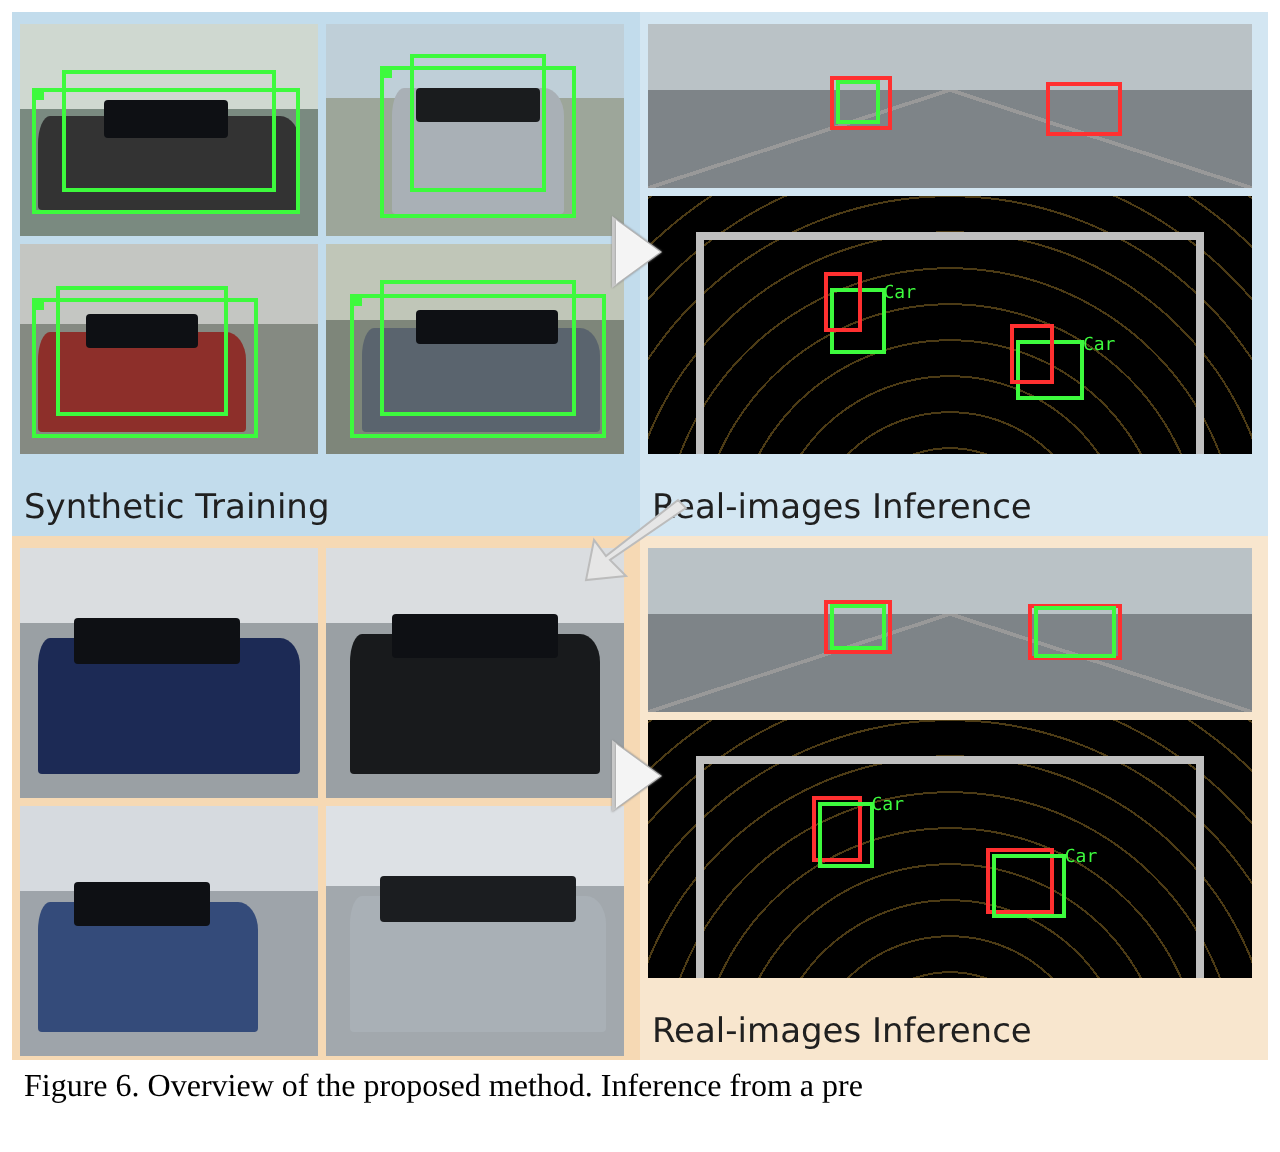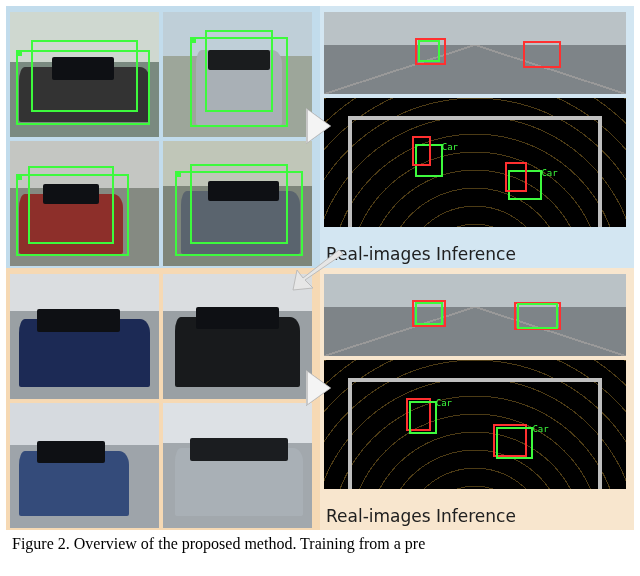--- a/index.html
+++ b/index.html
@@ -196,20 +196,21 @@
           <div class="wireframe-inner" style="left:12%; top:20%; right:30%; bottom:18%;"></div>
         </div>
 
         <div class="thumb" style="background:linear-gradient(#c0c6b8 36%, #7e867a 36%);">
           <div class="mini-car" style="left:12%; right:8%; top:40%; bottom:10%; background:#5a646e;"></div>
           <div class="mini-window" style="left:30%; right:22%; top:32%; height:16%;"></div>
           <div class="wireframe-box" style="left:8%; top:24%; right:6%; bottom:8%;"></div>
           <div class="wireframe-inner" style="left:18%; top:18%; right:16%; bottom:18%;"></div>
         </div>
       </div>
+      <div class="panel-label">Synthetic Training</div>
     </div>
 
     <div class="arrow arrow-right outline" style="left:calc(50% - 14px); top:102px;"></div>
     <div class="arrow arrow-right" style="left:calc(50% - 12px); top:104px;"></div>
 
     <div class="panel panel-right top">
       <div class="stacked">
         <div class="street">
           <div class="road-lines"></div>
           <div class="det-box red" style="left:30%; top:32%; width:9%; height:28%;"></div>
@@ -279,17 +280,17 @@
           <div class="det-box red" style="left:56%; top:50%; width:10%; height:22%;"></div>
           <div class="det-box" style="left:57%; top:52%; width:11%; height:22%;"></div>
           <div class="det-label" style="left:69%; top:50%;">Car</div>
         </div>
       </div>
       <div class="panel-label">Real-images Inference</div>
     </div>
   </div>
 
   <div class="caption">
-    <span>Figure 2.</span>
-    <span>Overview of the proposed method. Training from a pre</span>
+    <span>Figure 6.</span>
+    <span>Overview of the proposed method. Inference from a pre</span>
   </div>
 
 </div>
 
 </body></html>

